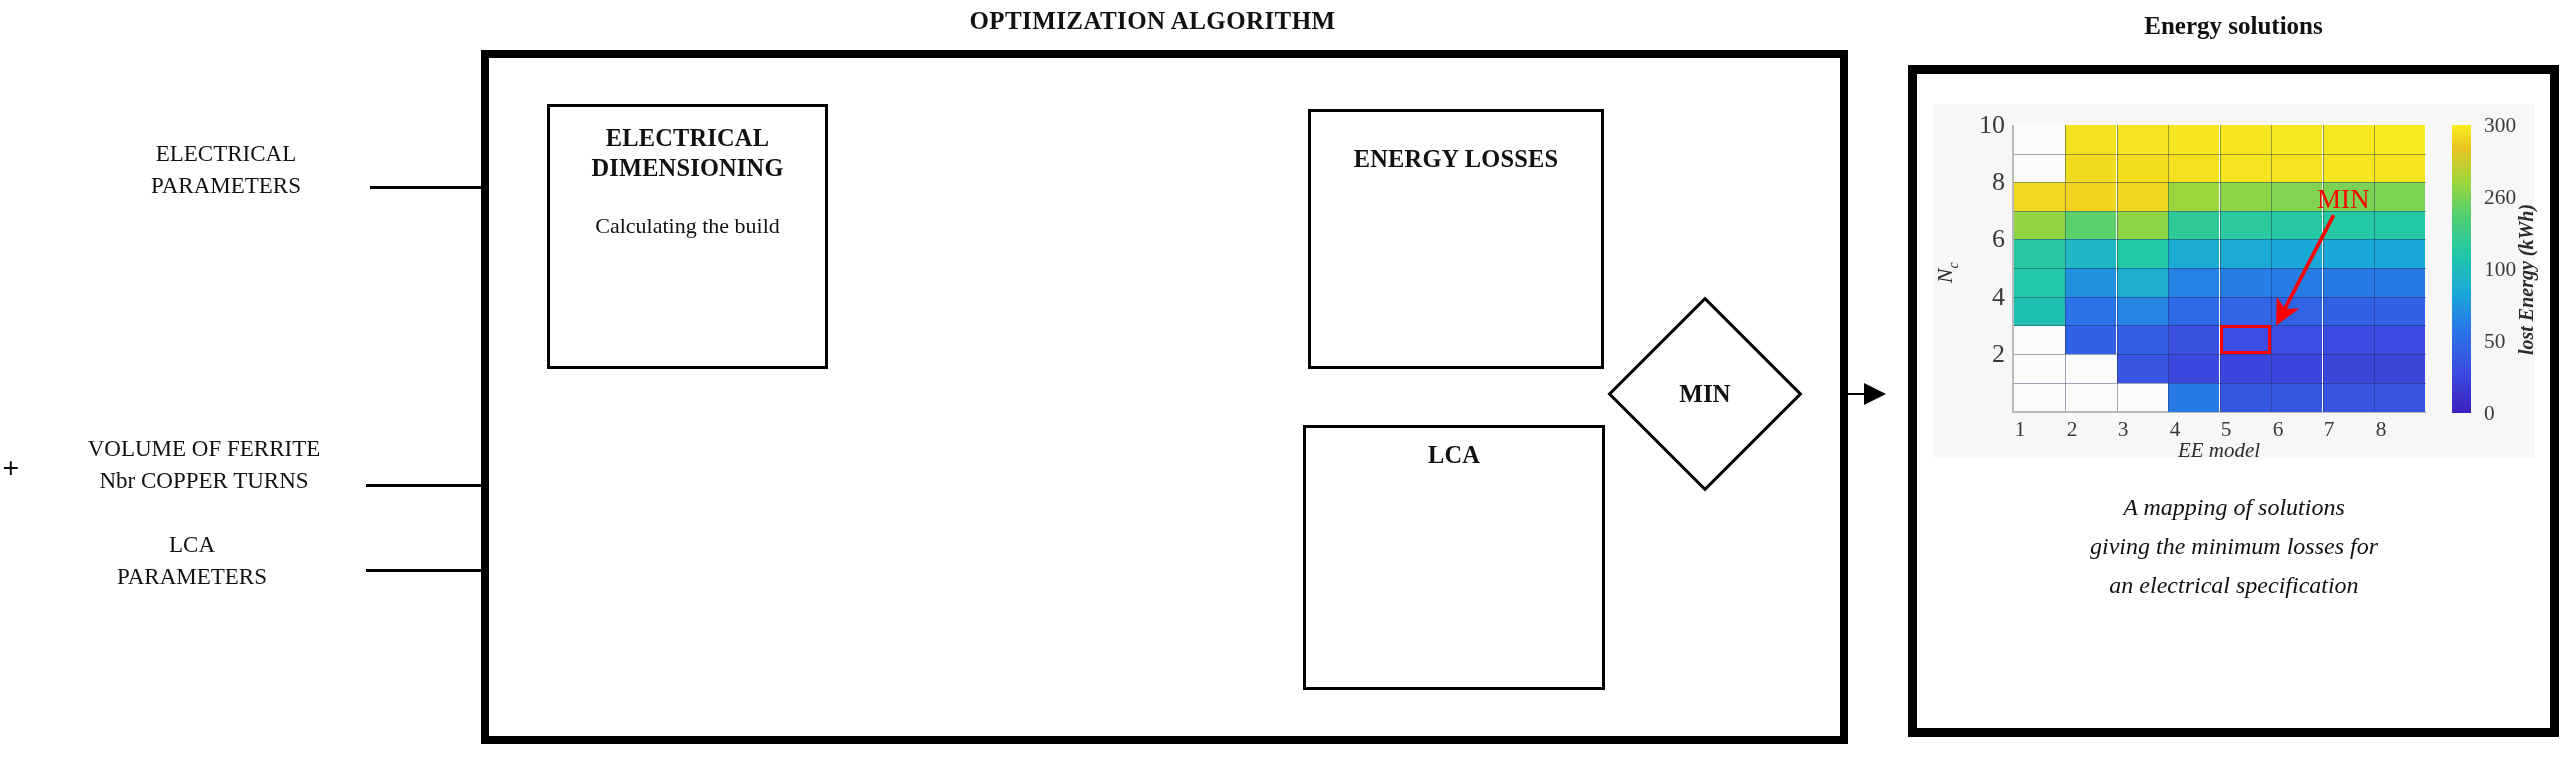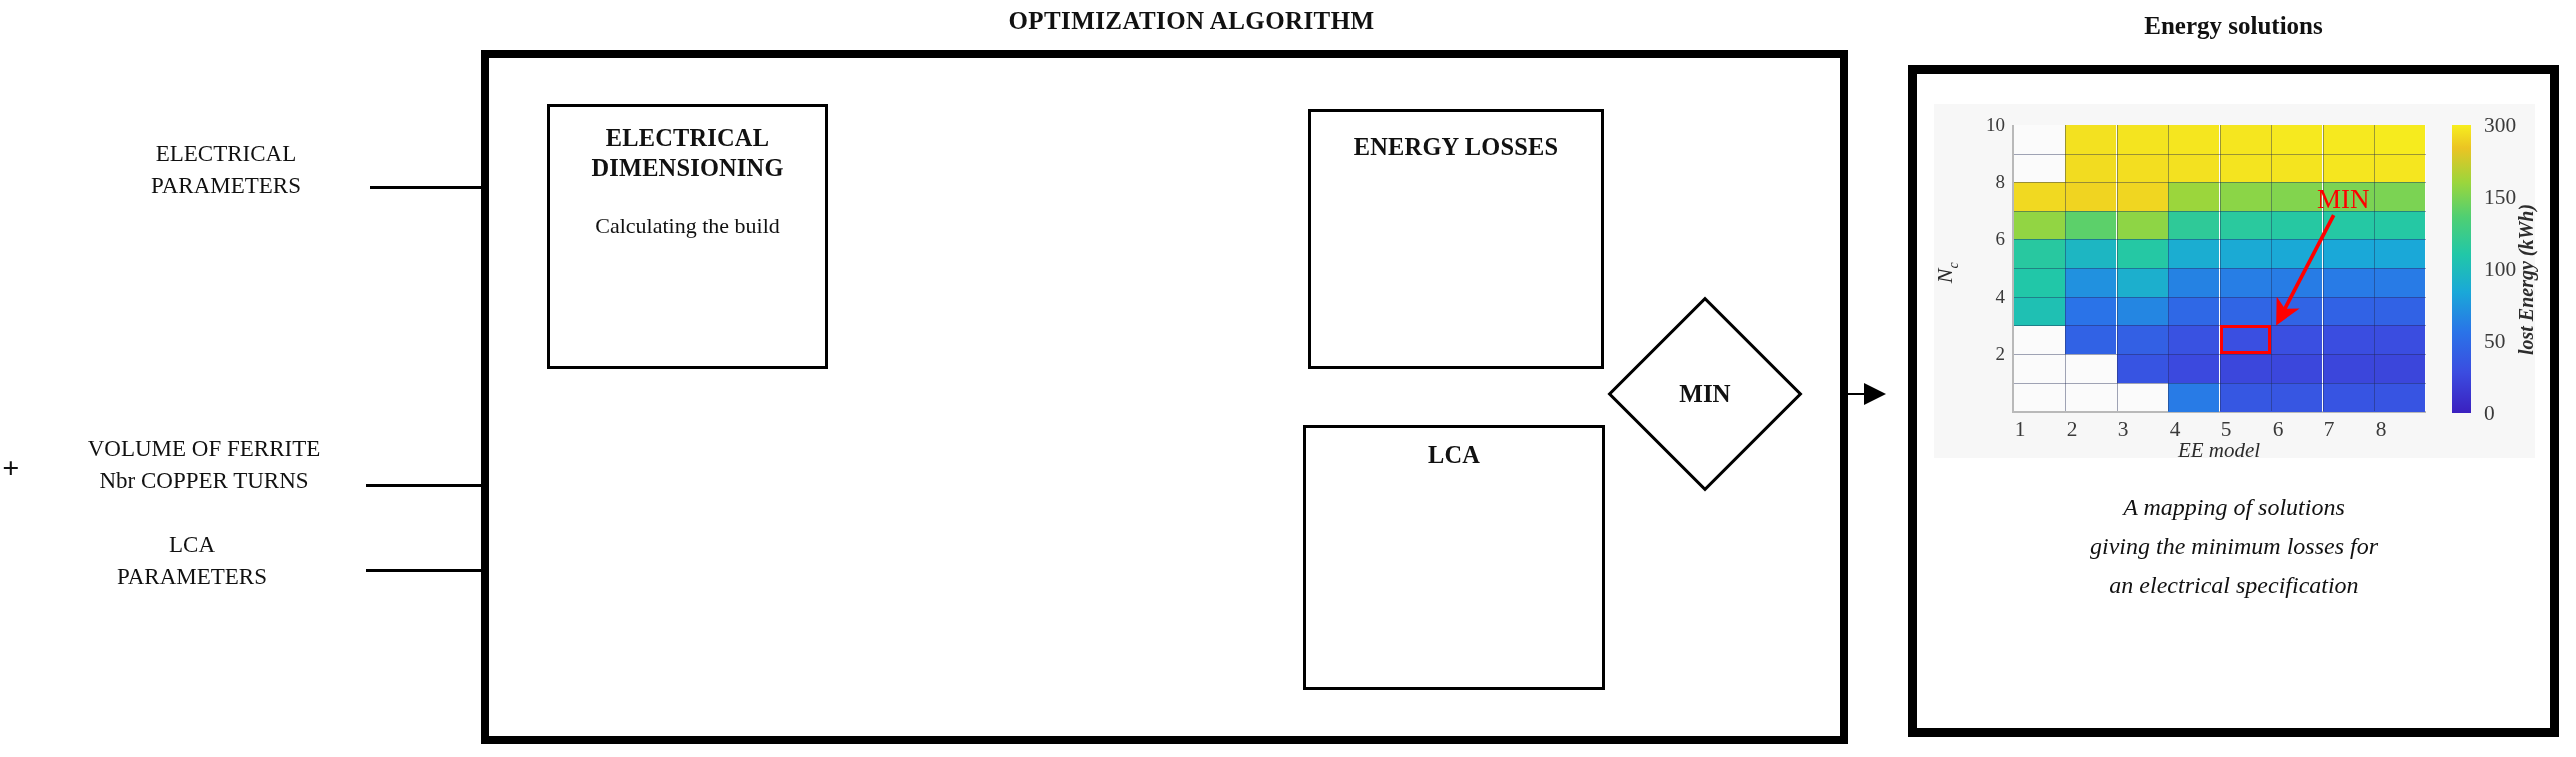--- a/index.html
+++ b/index.html
@@ -3,33 +3,33 @@
 <meta charset="utf-8">
 <style>
   html,body{margin:0;padding:0;background:#ffffff;}
   body{width:2576px;height:757px;position:relative;overflow:hidden;
        font-family:"Liberation Serif","DejaVu Serif",serif;color:#111;}
   .abs{position:absolute;}
   .ctr{display:flex;align-items:center;justify-content:center;text-align:center;}
 
   
   #algo-frame{left:481px;top:50px;width:1367px;height:694px;border:8.1px solid #000;box-sizing:border-box;background:#fff;}
-  #algo-title{left:508px;top:4.4px;width:1367px;height:34px;font-weight:bold;font-size:25px;letter-spacing:0.4px;}
+  #algo-title{left:469px;top:4.4px;width:1367px;height:34px;font-weight:bold;font-size:25px;letter-spacing:0.4px;}
   #opt-frame{left:1908px;top:65px;width:651px;height:672px;border:9.6px solid #000;box-sizing:border-box;background:#fff;}
   #opt-title{left:1908px;top:9px;width:651px;height:34px;font-weight:bold;font-size:25px;}
 
   
   .pbox{border:3px solid #000;box-sizing:border-box;background:#fff;
         display:flex;flex-direction:column;align-items:center;}
   .pbox .hd{font-weight:bold;font-size:24.4px;line-height:1.22;letter-spacing:0.2px;text-align:center;}
   .pbox .bd{font-size:22px;line-height:1.45;text-align:center;}
 
   #box-ed{left:547px;top:104px;width:281px;height:265px;padding-top:16.3px;}
   #box-ed .bd{margin-top:27px;}
-  #box-el{left:1308px;top:109px;width:296px;height:260px;padding-top:20px;}
+  #box-el{left:1308px;top:109px;width:296px;height:260px;padding-top:32px;}
   #box-el .bd{margin-top:19px;}
   #box-lca{left:1303px;top:425px;width:302px;height:265px;padding-top:12px;}
   #box-lca .bd{margin-top:4.4px;}
 
   
   .flab{font-size:23px;line-height:1.38;text-align:center;}
   #lab-elec{left:104px;top:138px;width:244px;}
   #lab-mission{left:947px;top:213px;width:200px;}
   #lab-vol{left:30px;top:433px;width:348px;}
   #lab-lcap{left:70px;top:529px;width:244px;}
@@ -48,21 +48,21 @@
   #min-diamond .dtx{position:absolute;inset:0;display:flex;align-items:center;justify-content:center;
        font-weight:bold;font-size:25px;}
 
   
   #chart-wrap{left:1934px;top:104px;width:601px;height:354px;background:#f7f7f7;}
   #plot{position:absolute;left:78px;top:21px;width:414px;height:288px;background:#fbfbfb;
         border-left:2.2px solid #b9b9b9;border-bottom:2.2px solid #b9b9b9;box-sizing:border-box;}
   .cell{position:absolute;box-sizing:border-box;}
   .gl{position:absolute;background:rgba(30,40,80,.42);}
   #minbox{position:absolute;border:3px solid #ff0000;box-sizing:border-box;}
-  .ytick{position:absolute;right:100%;margin-right:9px;transform:translateY(-50%);font-size:19px;color:#3a3a3a;}
+  .ytick{position:absolute;right:100%;margin-right:9px;transform:translateY(-50%);font-size:26px;color:#3a3a3a;}
   .xtick{position:absolute;top:100%;margin-top:6px;transform:translateX(-50%);font-size:21.4px;color:#3a3a3a;}
   #xlabel{position:absolute;left:78px;width:414px;top:334px;text-align:center;font-style:italic;font-size:21px;color:#2c2c2c;}
   #ylabel{position:absolute;left:13.3px;top:154px;font-style:italic;font-size:22px;color:#2c2c2c;
           transform:rotate(-90deg) translate(-50%,0);transform-origin:left center;white-space:nowrap;}
   #ylabel sub{font-size:14px;}
   #cbar{position:absolute;left:518px;top:21px;width:19px;height:288px;
         background:linear-gradient(to top,#3b20bf 0%,#3b4ce0 14%,#2a73e8 28%,#1aa8d8 42%,#21c7a8 55%,#4fcf73 68%,#9bd63c 80%,#ebc423 92%,#f7ee1e 100%);}
   .cbtick{position:absolute;left:550px;transform:translateY(-50%);font-size:21.4px;color:#3a3a3a;}
   #cblabel{position:absolute;left:592px;top:164px;font-style:italic;font-weight:bold;font-size:20px;color:#2c2c2c;
            transform:rotate(-90deg) translate(-50%,0);transform-origin:left center;white-space:nowrap;}
@@ -253,18 +253,18 @@
     <defs>
       <marker id="ah" markerWidth="7" markerHeight="7" refX="5.4" refY="3.5" orient="auto">
         <path d="M0,0 L7,3.5 L0,7 L1.9,3.5 Z" fill="#ff0000"></path>
       </marker>
     </defs>
     <line x1="540" y1="150" x2="466" y2="292" stroke="#ff0000" stroke-width="5" marker-end="url(#ah)"></line>
   </svg>
 <div class="cbtick" style="top: 309px;">0</div>
     <div class="cbtick" style="top: 237px;">50</div>
     <div class="cbtick" style="top: 165px;">100</div>
-    <div class="cbtick" style="top: 93px;">150</div>
+    <div class="cbtick" style="top: 93px;">260</div>
     <div class="cbtick" style="top: 21px;">300</div>
   </div>
 
 <div class="abs" id="opt-caption">A mapping of  solutions<br>giving the minimum losses for<br>an electrical specification</div>
 
 
 </body></html>

